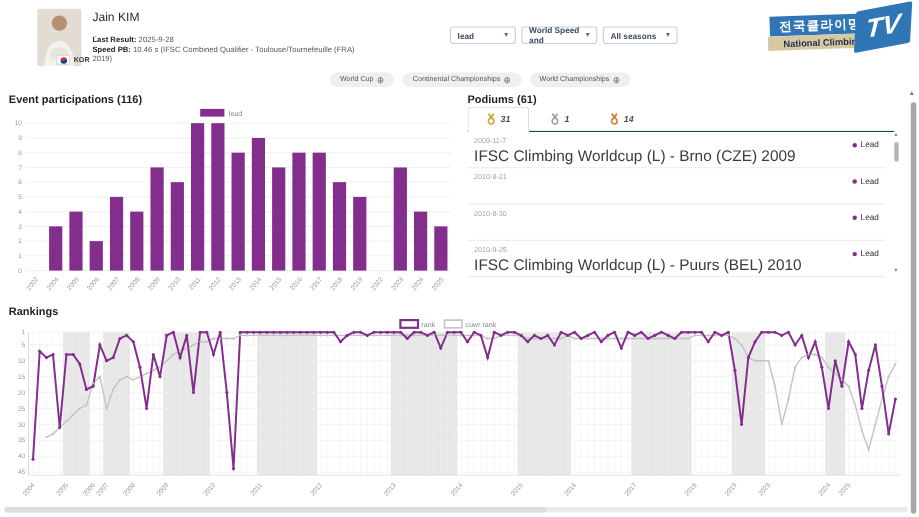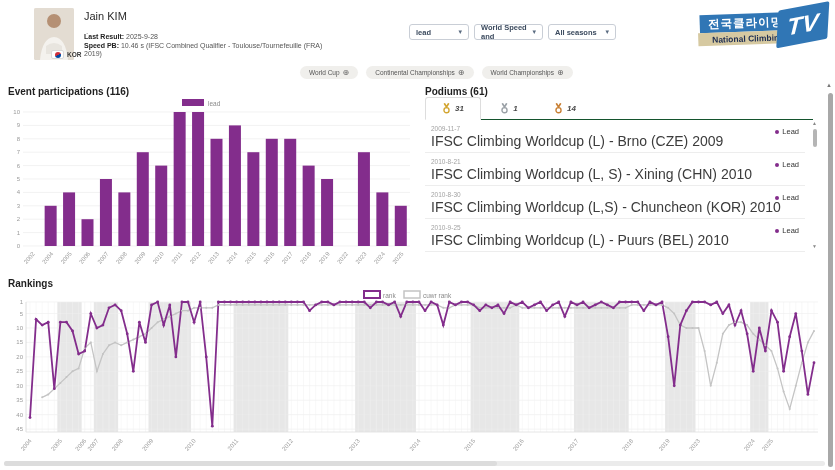--- a/index.html
+++ b/index.html
@@ -241,29 +241,27 @@
     <div class="podium-row">
       <span class="row-date">2009-11-7</span>
       <span class="row-event">IFSC Climbing Worldcup (L) - Brno (CZE) 2009</span>
       <span class="row-tag">
           <span class="lead-dot"></span>
           <span>Lead</span>
         </span>
     </div>
     <div class="podium-row">
       <span class="row-date">2010-8-21</span>
-      <span class="row-event">IFSC Climbing Worldcup (L, S) - Xining (CHN) 2010</span>
       <span class="row-tag">
           <span class="lead-dot"></span>
           <span>Lead</span>
         </span>
     </div>
     <div class="podium-row">
       <span class="row-date">2010-8-30</span>
-      <span class="row-event">IFSC Climbing Worldcup (L,S) - Chuncheon (KOR) 2010</span>
       <span class="row-tag">
           <span class="lead-dot"></span>
           <span>Lead</span>
         </span>
     </div>
     <div class="podium-row">
       <span class="row-date">2010-9-25</span>
       <span class="row-event">IFSC Climbing Worldcup (L) - Puurs (BEL) 2010</span>
       <span class="row-tag">
           <span class="lead-dot"></span>

